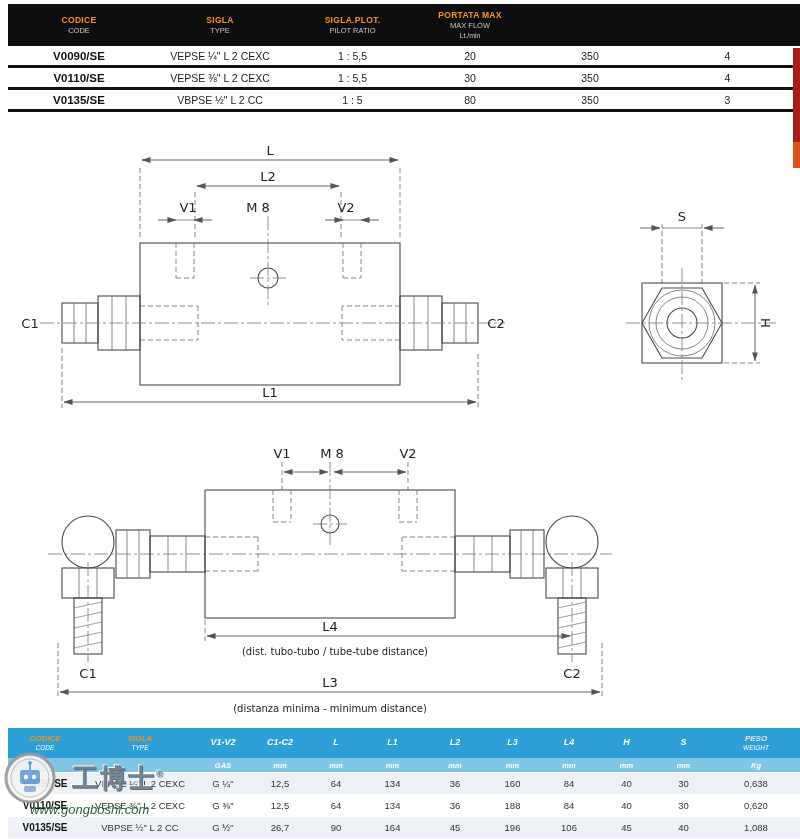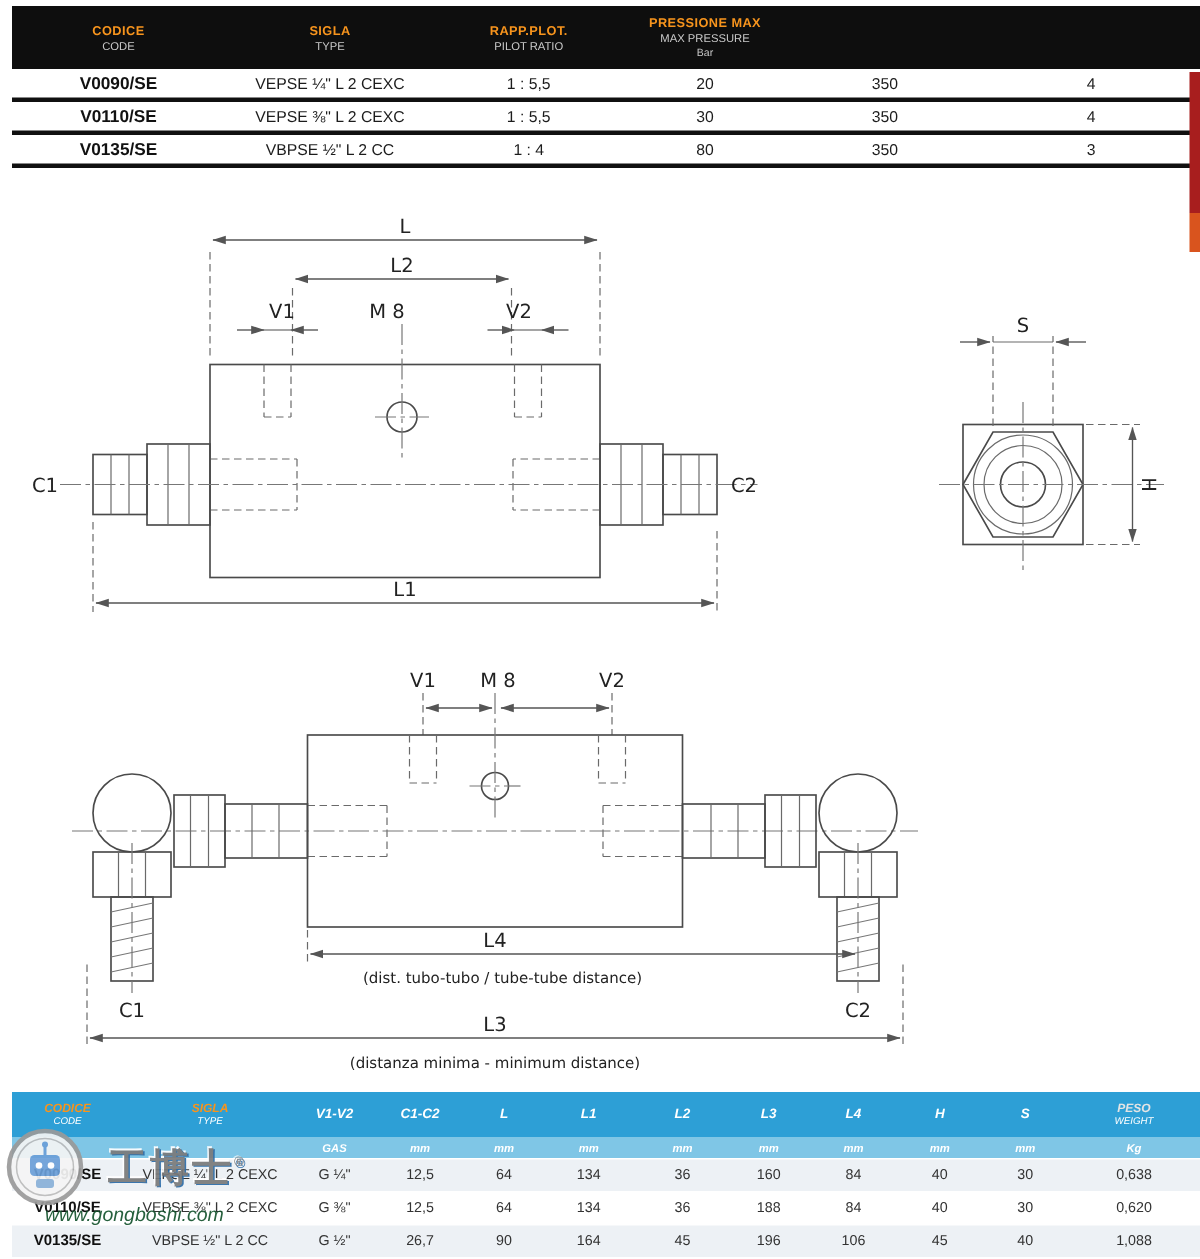--- a/index.html
+++ b/index.html
@@ -65,27 +65,27 @@
   <div class="tt-header grid6">
     <div class="tt-hcell">
       <span class="it">CODICE</span>
       <span class="en">CODE</span>
     </div>
     <div class="tt-hcell">
       <span class="it">SIGLA</span>
       <span class="en">TYPE</span>
     </div>
     <div class="tt-hcell">
-      <span class="it">RAPP.PLOT.</span>
+      <span class="it">SIGLA.PLOT.</span>
       <span class="en">PILOT RATIO</span>
     </div>
     <div class="tt-hcell">
-      <span class="it">PRESSIONE MAX</span>
-      <span class="en">MAX PRESSURE</span>
-      <span class="unit">Bar</span>
+      <span class="it">PORTATA MAX</span>
+      <span class="en">MAX FLOW</span>
+      <span class="unit">Lt./min</span>
     </div>
   </div>
 
   <div class="tt-row grid6">
     <div class="code">V0090/SE</div>
     <div>VEPSE ¼" L 2 CEXC</div>
     <div>1 : 5,5</div>
     <div>20</div>
     <div>350</div>
     <div>4</div>
@@ -94,21 +94,21 @@
     <div class="code">V0110/SE</div>
     <div>VEPSE ⅜" L 2 CEXC</div>
     <div>1 : 5,5</div>
     <div>30</div>
     <div>350</div>
     <div>4</div>
   </div>
   <div class="tt-row grid6">
     <div class="code">V0135/SE</div>
     <div>VBPSE ½" L 2 CC</div>
-    <div>1 : 4</div>
+    <div>1 : 5</div>
     <div>80</div>
     <div>350</div>
     <div>3</div>
   </div>
 </div>
 
 <svg class="drawing" width="800" height="590" viewBox="0 0 800 590">
   <defs>
     <marker id="arr" viewBox="0 0 10 10" refX="9.5" refY="5" markerWidth="10" markerHeight="10" orient="auto-start-reverse">
       <path d="M0,1.8 L10,5 L0,8.2 Z" fill="#555"></path>

